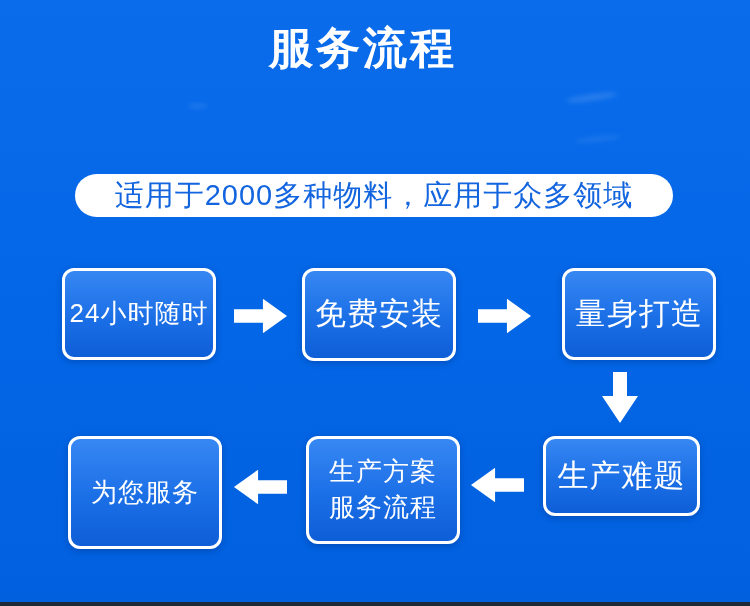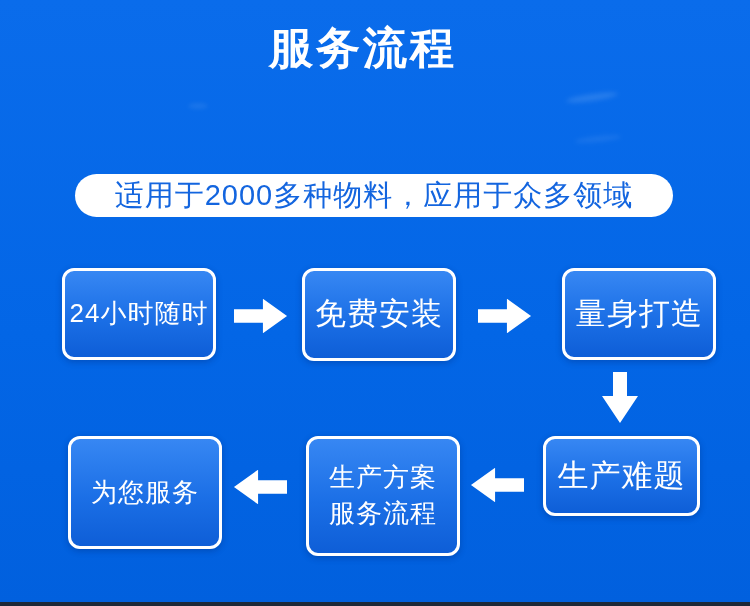--- a/index.html
+++ b/index.html
@@ -75,21 +75,21 @@
     line-height: 1.38;
   }
   .box span { display: block; }
   .box.two-line { font-size: 26px; }
   .box.one-line { font-size: 31px; }
 
   .b1 { left: 62px;  top: 268px; width: 154px; height: 92px; }
   .b2 { left: 302px; top: 268px; width: 154px; height: 93px; }
   .b3 { left: 546px; top: 268px; width: 154px; height: 92px; margin-left: 16px; }
   .b4 { left: 543px; top: 436px; width: 157px; height: 80px; }
-  .b5 { left: 306px; top: 436px; width: 154px; height: 120px; }
+  .b5 { left: 306px; top: 436px; width: 154px; height: 108px; }
   .b6 { left: 68px;  top: 436px; width: 154px; height: 113px; gap: 48px; }
 
   .arrow { position: absolute; }
   .arrow svg { display: block; width: 100%; height: 100%; }
   .a1 { left: 234px; top: 297px; width: 54px; height: 38px; }
   .a2 { left: 478px; top: 297px; width: 54px; height: 38px; }
   .a3 { left: 602px; top: 372px; width: 36px; height: 52px; }
   .a4 { left: 470px; top: 466px; width: 54px; height: 38px; transform: scaleX(-1); }
   .a5 { left: 233px; top: 468px; width: 54px; height: 38px; transform: scaleX(-1); }
 

